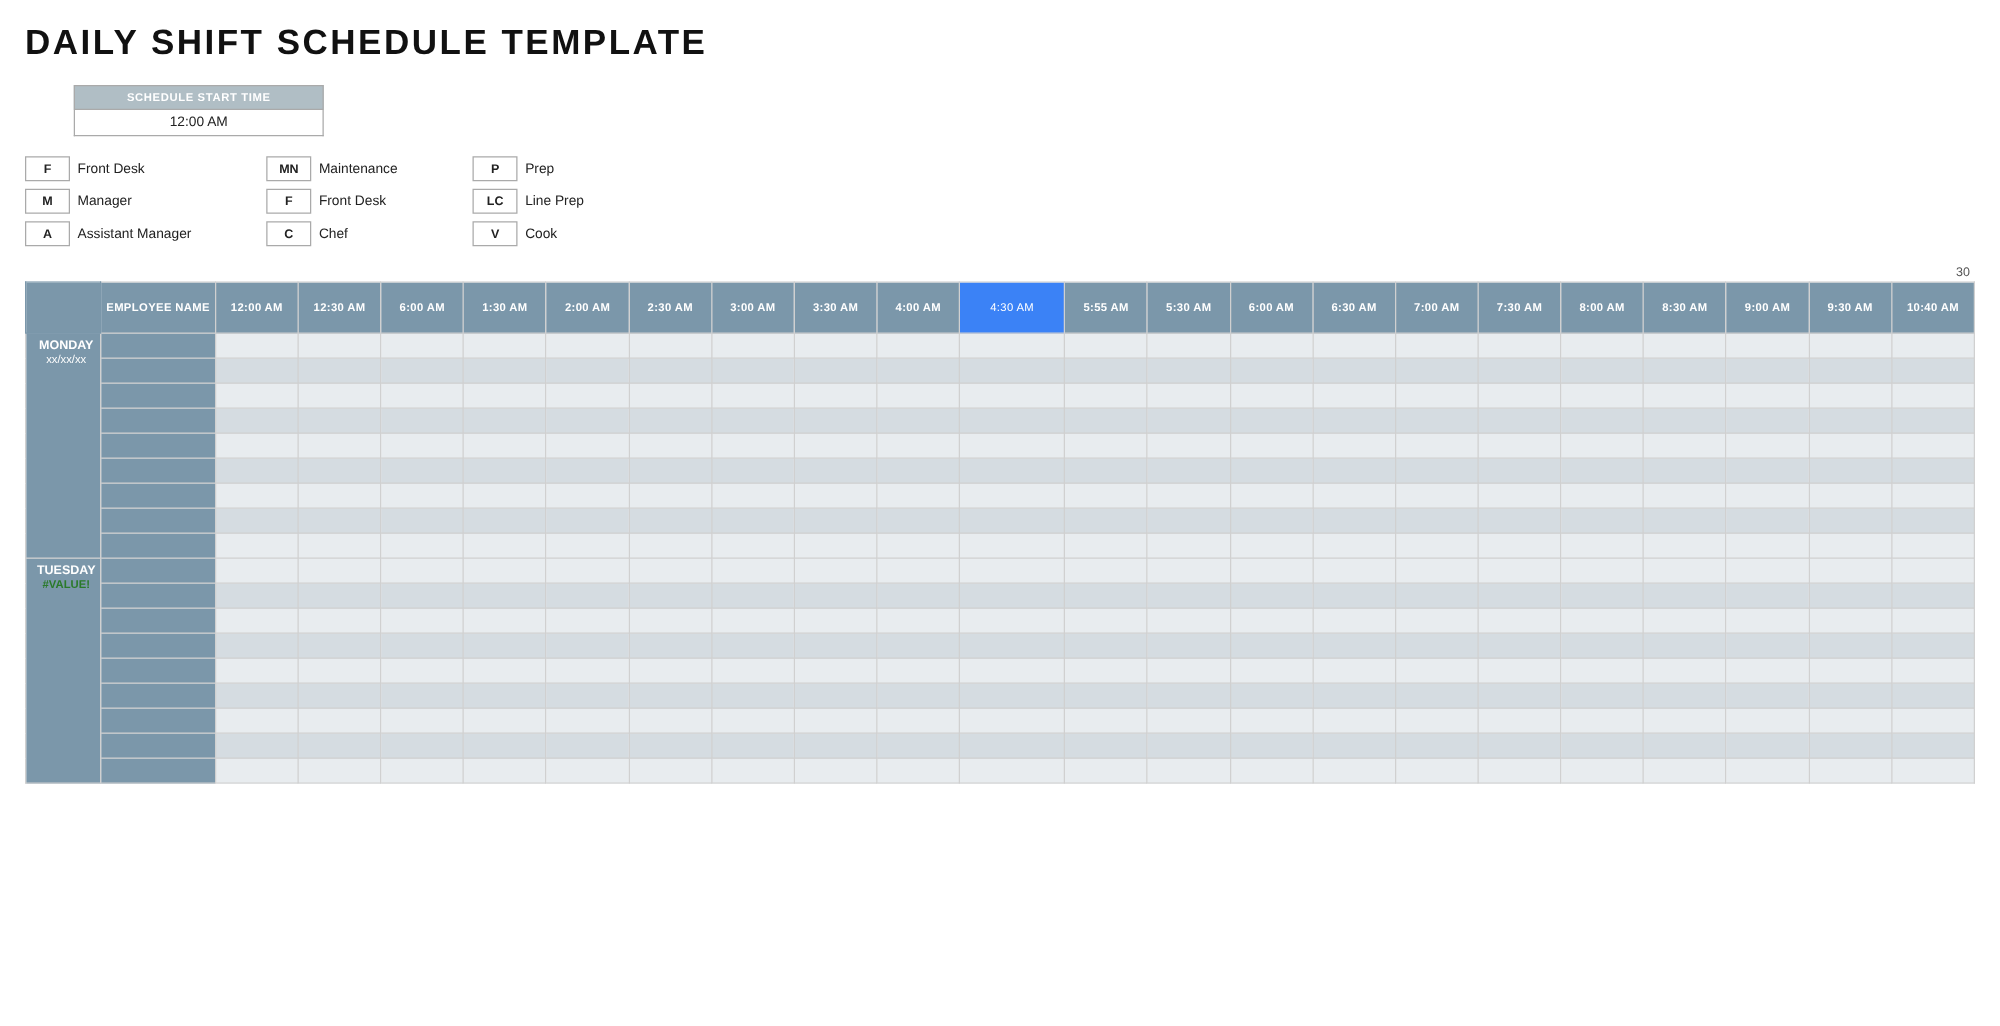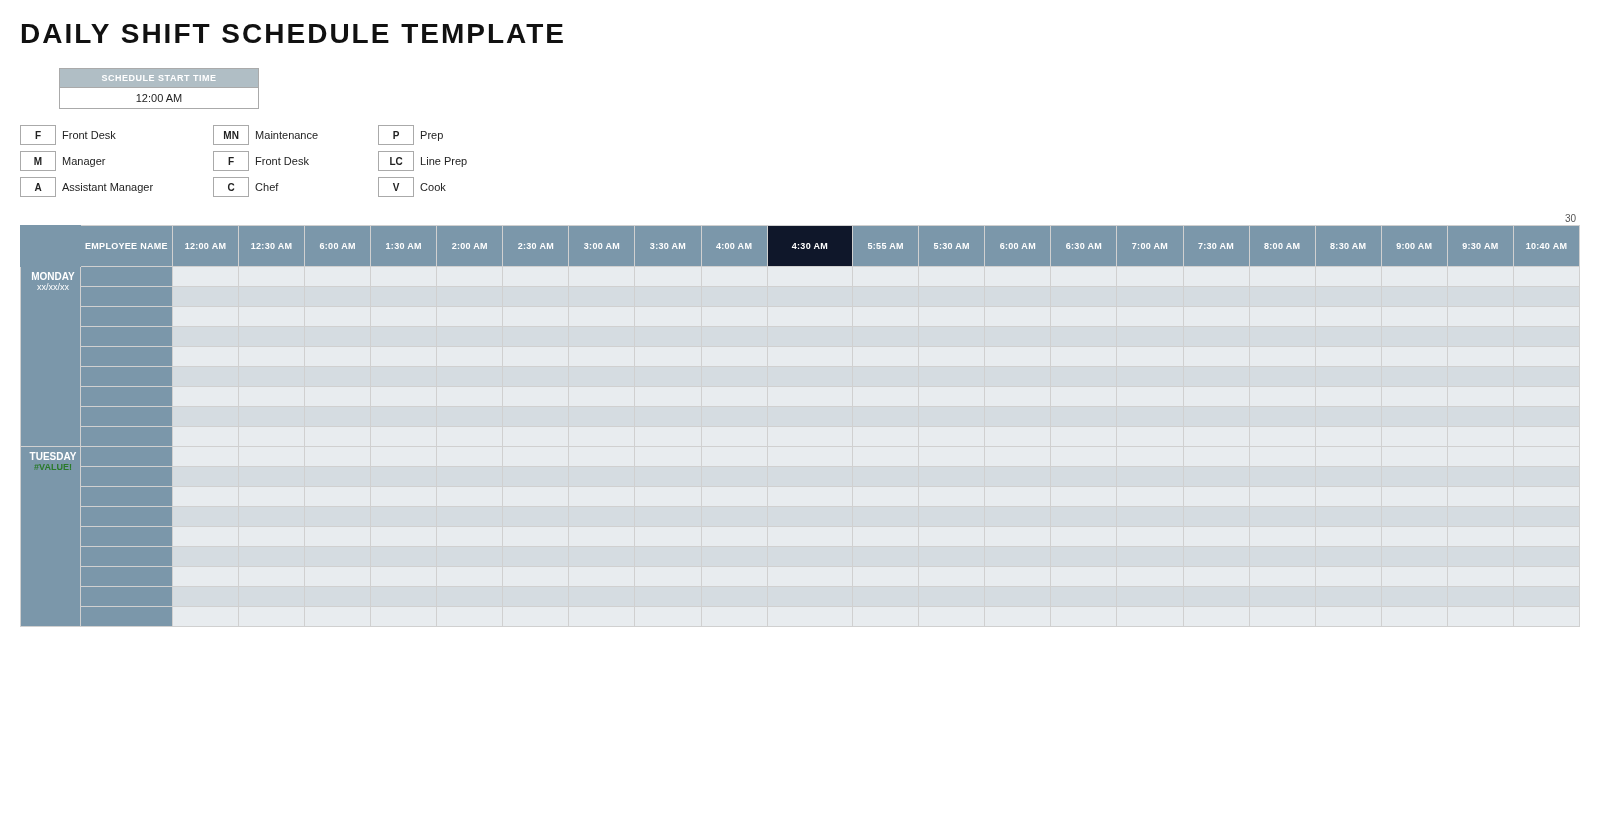--- a/index.html
+++ b/index.html
@@ -213,21 +213,21 @@
           <th rowspan="1" style="background: rgb(123, 151, 170); color: rgb(255, 255, 255); font-weight: 700; font-size: 9px; padding: 3px 4px; line-height: 1.2;">EMPLOYEE NAME</th>
           <th style="background: rgb(123, 151, 170); color: rgb(255, 255, 255); font-weight: 700; font-size: 9px; min-width: 52px; padding: 2px;">12:00 AM</th>
           <th style="background: rgb(123, 151, 170); color: rgb(255, 255, 255); font-weight: 700; font-size: 9px; min-width: 52px; padding: 2px;">12:30 AM</th>
           <th style="background: rgb(123, 151, 170); color: rgb(255, 255, 255); font-weight: 700; font-size: 9px; min-width: 52px; padding: 2px;">6:00 AM</th>
           <th style="background: rgb(123, 151, 170); color: rgb(255, 255, 255); font-weight: 700; font-size: 9px; min-width: 52px; padding: 2px;">1:30 AM</th>
           <th style="background: rgb(123, 151, 170); color: rgb(255, 255, 255); font-weight: 700; font-size: 9px; min-width: 52px; padding: 2px;">2:00 AM</th>
           <th style="background: rgb(123, 151, 170); color: rgb(255, 255, 255); font-weight: 700; font-size: 9px; min-width: 52px; padding: 2px;">2:30 AM</th>
           <th style="background: rgb(123, 151, 170); color: rgb(255, 255, 255); font-weight: 700; font-size: 9px; min-width: 52px; padding: 2px;">3:00 AM</th>
           <th style="background: rgb(123, 151, 170); color: rgb(255, 255, 255); font-weight: 700; font-size: 9px; min-width: 52px; padding: 2px;">3:30 AM</th>
           <th style="background: rgb(123, 151, 170); color: rgb(255, 255, 255); font-weight: 700; font-size: 9px; min-width: 52px; padding: 2px;">4:00 AM</th>
-          <th style="background: #0f172a; color: rgb(255, 255, 255); font-weight: 700; font-size: 9px; min-width: 52px; padding: 15px;">4:30 AM</th>
+          <th style="background: #3b82f6; color: rgb(255, 255, 255); font-weight: 400; font-size: 9px; min-width: 52px; padding: 15px;">4:30 AM</th>
           <th style="background: rgb(123, 151, 170); color: rgb(255, 255, 255); font-weight: 700; font-size: 9px; min-width: 52px; padding: 2px;">5:55 AM</th>
           <th style="background: rgb(123, 151, 170); color: rgb(255, 255, 255); font-weight: 700; font-size: 9px; min-width: 52px; padding: 2px;">5:30 AM</th>
           <th style="background: rgb(123, 151, 170); color: rgb(255, 255, 255); font-weight: 700; font-size: 9px; min-width: 52px; padding: 2px;">6:00 AM</th>
           <th style="background: rgb(123, 151, 170); color: rgb(255, 255, 255); font-weight: 700; font-size: 9px; min-width: 52px; padding: 2px;">6:30 AM</th>
           <th style="background: rgb(123, 151, 170); color: rgb(255, 255, 255); font-weight: 700; font-size: 9px; min-width: 52px; padding: 2px;">7:00 AM</th>
           <th style="background: rgb(123, 151, 170); color: rgb(255, 255, 255); font-weight: 700; font-size: 9px; min-width: 52px; padding: 2px;">7:30 AM</th>
           <th style="background: rgb(123, 151, 170); color: rgb(255, 255, 255); font-weight: 700; font-size: 9px; min-width: 52px; padding: 2px;">8:00 AM</th>
           <th style="background: rgb(123, 151, 170); color: rgb(255, 255, 255); font-weight: 700; font-size: 9px; min-width: 52px; padding: 2px;">8:30 AM</th>
           <th style="background: rgb(123, 151, 170); color: rgb(255, 255, 255); font-weight: 700; font-size: 9px; min-width: 52px; padding: 2px;">9:00 AM</th>
           <th style="background: rgb(123, 151, 170); color: rgb(255, 255, 255); font-weight: 700; font-size: 9px; min-width: 52px; padding: 2px;">9:30 AM</th>

